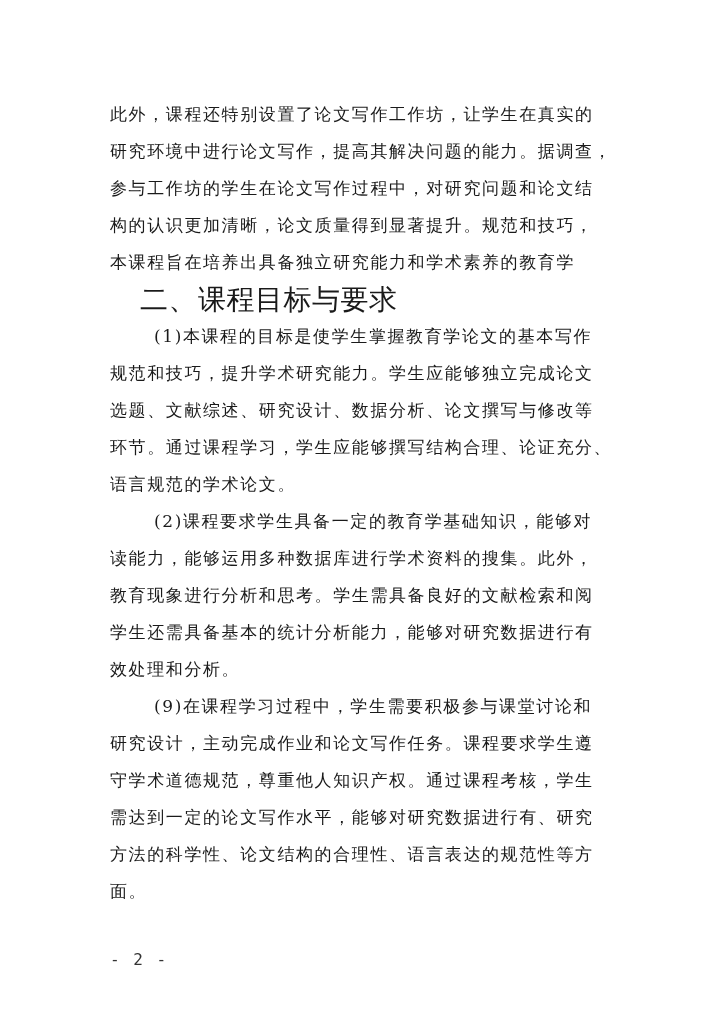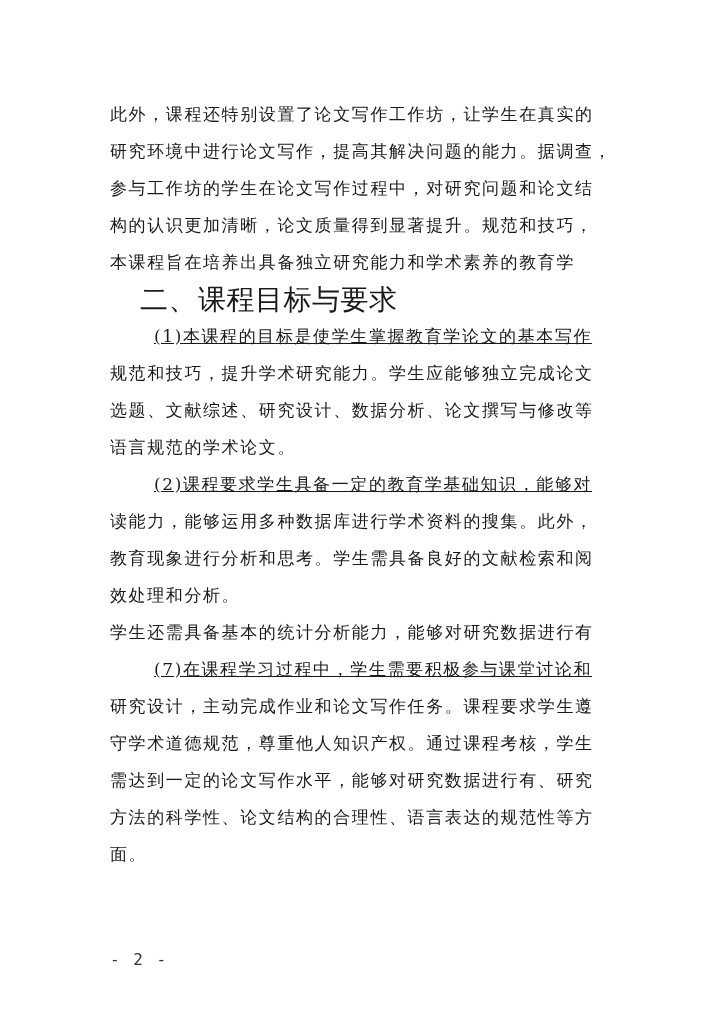--- a/index.html
+++ b/index.html
@@ -23,21 +23,20 @@
     }
     .line {
       height: 37px;
       line-height: 37px;
       font-size: 17px;
       white-space: nowrap;
       letter-spacing: 1.6px;
     }
     .line.indent {
       padding-left: 44px;
-      text-decoration: underline;
     }
     .heading {
       height: 37px;
       line-height: 37px;
       font-size: 28px;
       font-family: "DejaVu Sans", "Liberation Sans", sans-serif;
       padding-left: 30px;
       white-space: nowrap;
       letter-spacing: 0.5px;
     }
@@ -69,33 +68,34 @@
   </div>
 
   <div class="heading">
     <span class="num">二、</span><span>课程目标与要求</span>
   </div>
 
   <div>
     <div class="line indent">(1)本课程的目标是使学生掌握教育学论文的基本写作</div>
     <div class="line">规范和技巧，提升学术研究能力。学生应能够独立完成论文</div>
     <div class="line">选题、文献综述、研究设计、数据分析、论文撰写与修改等</div>
+    <div class="line">环节。通过课程学习，学生应能够撰写结构合理、论证充分、</div>
     <div class="line">语言规范的学术论文。</div>
   </div>
 
   <div>
     <div class="line indent">(2)课程要求学生具备一定的教育学基础知识，能够对</div>
     <div class="line">读能力，能够运用多种数据库进行学术资料的搜集。此外，</div>
     <div class="line">教育现象进行分析和思考。学生需具备良好的文献检索和阅</div>
+    <div class="line">学生还需具备基本的统计分析能力，能够对研究数据进行有</div>
     <div class="line">效处理和分析。</div>
-    <div class="line">学生还需具备基本的统计分析能力，能够对研究数据进行有</div>
   </div>
 
   <div>
-    <div class="line indent">(7)在课程学习过程中，学生需要积极参与课堂讨论和</div>
+    <div class="line indent">(9)在课程学习过程中，学生需要积极参与课堂讨论和</div>
     <div class="line">研究设计，主动完成作业和论文写作任务。课程要求学生遵</div>
     <div class="line">守学术道德规范，尊重他人知识产权。通过课程考核，学生</div>
     <div class="line">需达到一定的论文写作水平，能够对研究数据进行有、研究</div>
     <div class="line">方法的科学性、论文结构的合理性、语言表达的规范性等方</div>
     <div class="line">面。</div>
   </div>
 
 </div>
 
 <div class="page-number">- 2 -</div>

